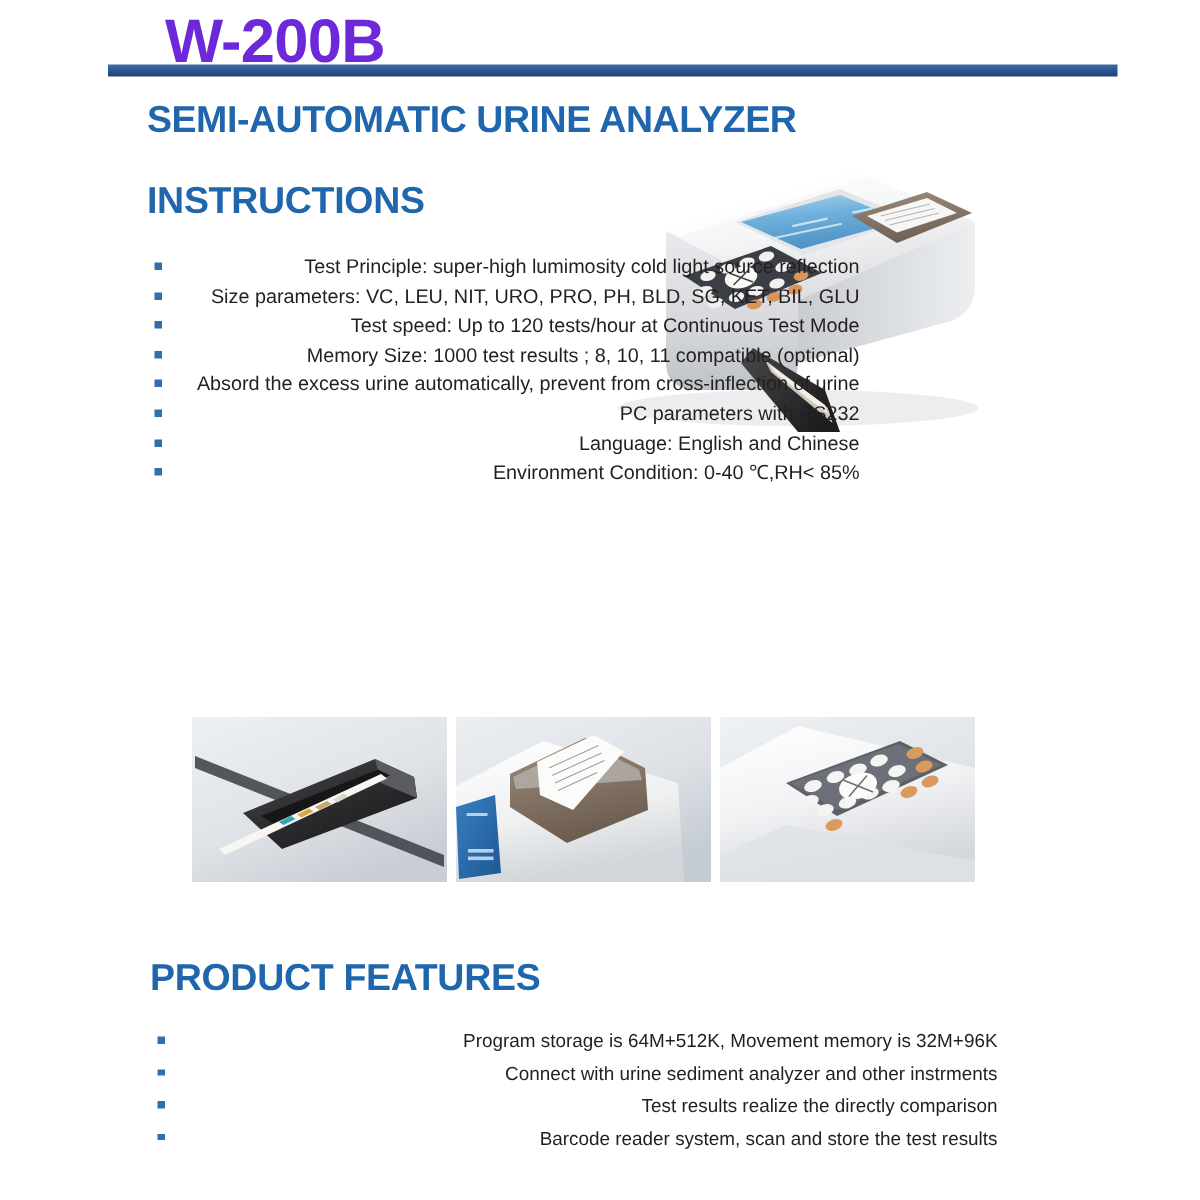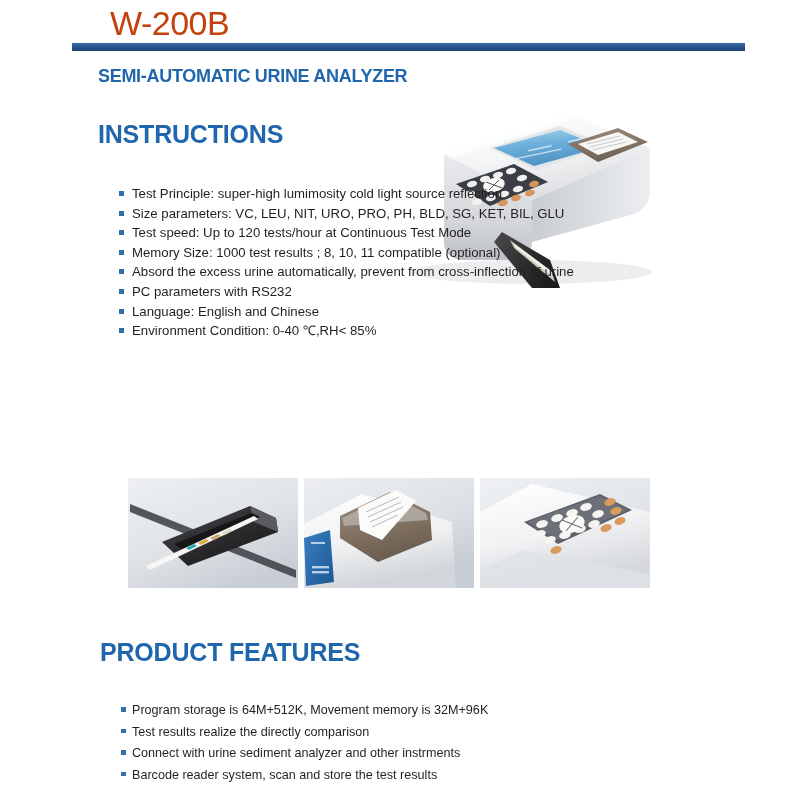--- a/index.html
+++ b/index.html
@@ -15,39 +15,39 @@
     overflow: hidden;
     font-family: "Liberation Sans", sans-serif;
     color: #222;
   }
 
   
   .model-title {
     position: absolute;
     left: 110px;
     top: 4px;
-    font-size: 34px;
-    font-weight: normal;
+    font-size: 41px;
+    font-weight: bold;
     letter-spacing: -0.5px;
-    color: #c2410c;
+    color: #6d28d9;
     text-shadow: 0 1px 0 rgba(255,255,255,0.6);
   }
   .title-rule {
     position: absolute;
     left: 72px;
     top: 43px;
     width: 673px;
     height: 8px;
     background: linear-gradient(to bottom, #3a6ea8 0%, #2b5893 45%, #1c4273 100%);
   }
   .subtitle {
     position: absolute;
     left: 98px;
     top: 66px;
-    font-size: 18px;
+    font-size: 25px;
     font-weight: bold;
     letter-spacing: -0.3px;
     color: #1f66ad;
   }
 
   
   .section-heading {
     position: absolute;
     font-size: 25px;
     font-weight: bold;
@@ -55,22 +55,23 @@
     color: #1f66ad;
     text-align: center;
   }
   #instructions-heading { left: 98px; top: 120px; }
   #features-heading { left: 100px; top: 638px; }
 
   
   .bullet-list {
     position: absolute;
     list-style: none;
-    margin: 16px;
+    margin: 0;
     padding: 0;
+    text-align: right;
   }
   #instructions-list {
     left: 103px;
     top: 169px;
     width: 470px;
   }
   #features-list {
     left: 105px;
     top: 686px;
     width: 560px;
@@ -373,16 +374,16 @@
       <ellipse cx="140" cy="43" rx="5.8" ry="3.7" transform="rotate(-18 140 43)"></ellipse>
       <ellipse cx="126" cy="50" rx="5.8" ry="3.7" transform="rotate(-18 126 50)"></ellipse>
       <ellipse cx="76" cy="72" rx="5.8" ry="3.7" transform="rotate(-18 76 72)"></ellipse>
     </g>
   </svg>
 </div>
 
 <div class="section-heading" id="features-heading">PRODUCT FEATURES</div>
 <ul class="bullet-list" id="features-list">
     <li class="bullet-item"><span>Program storage is 64M+512K, Movement memory is 32M+96K</span></li>
+    <li class="bullet-item"><span>Connect with urine sediment analyzer and other instrments</span></li>
     <li class="bullet-item"><span>Test results realize the directly comparison</span></li>
-    <li class="bullet-item"><span>Connect with urine sediment analyzer and other instrments</span></li>
     <li class="bullet-item"><span>Barcode reader system, scan and store the test results</span></li>
   </ul>
 
 </body></html>

